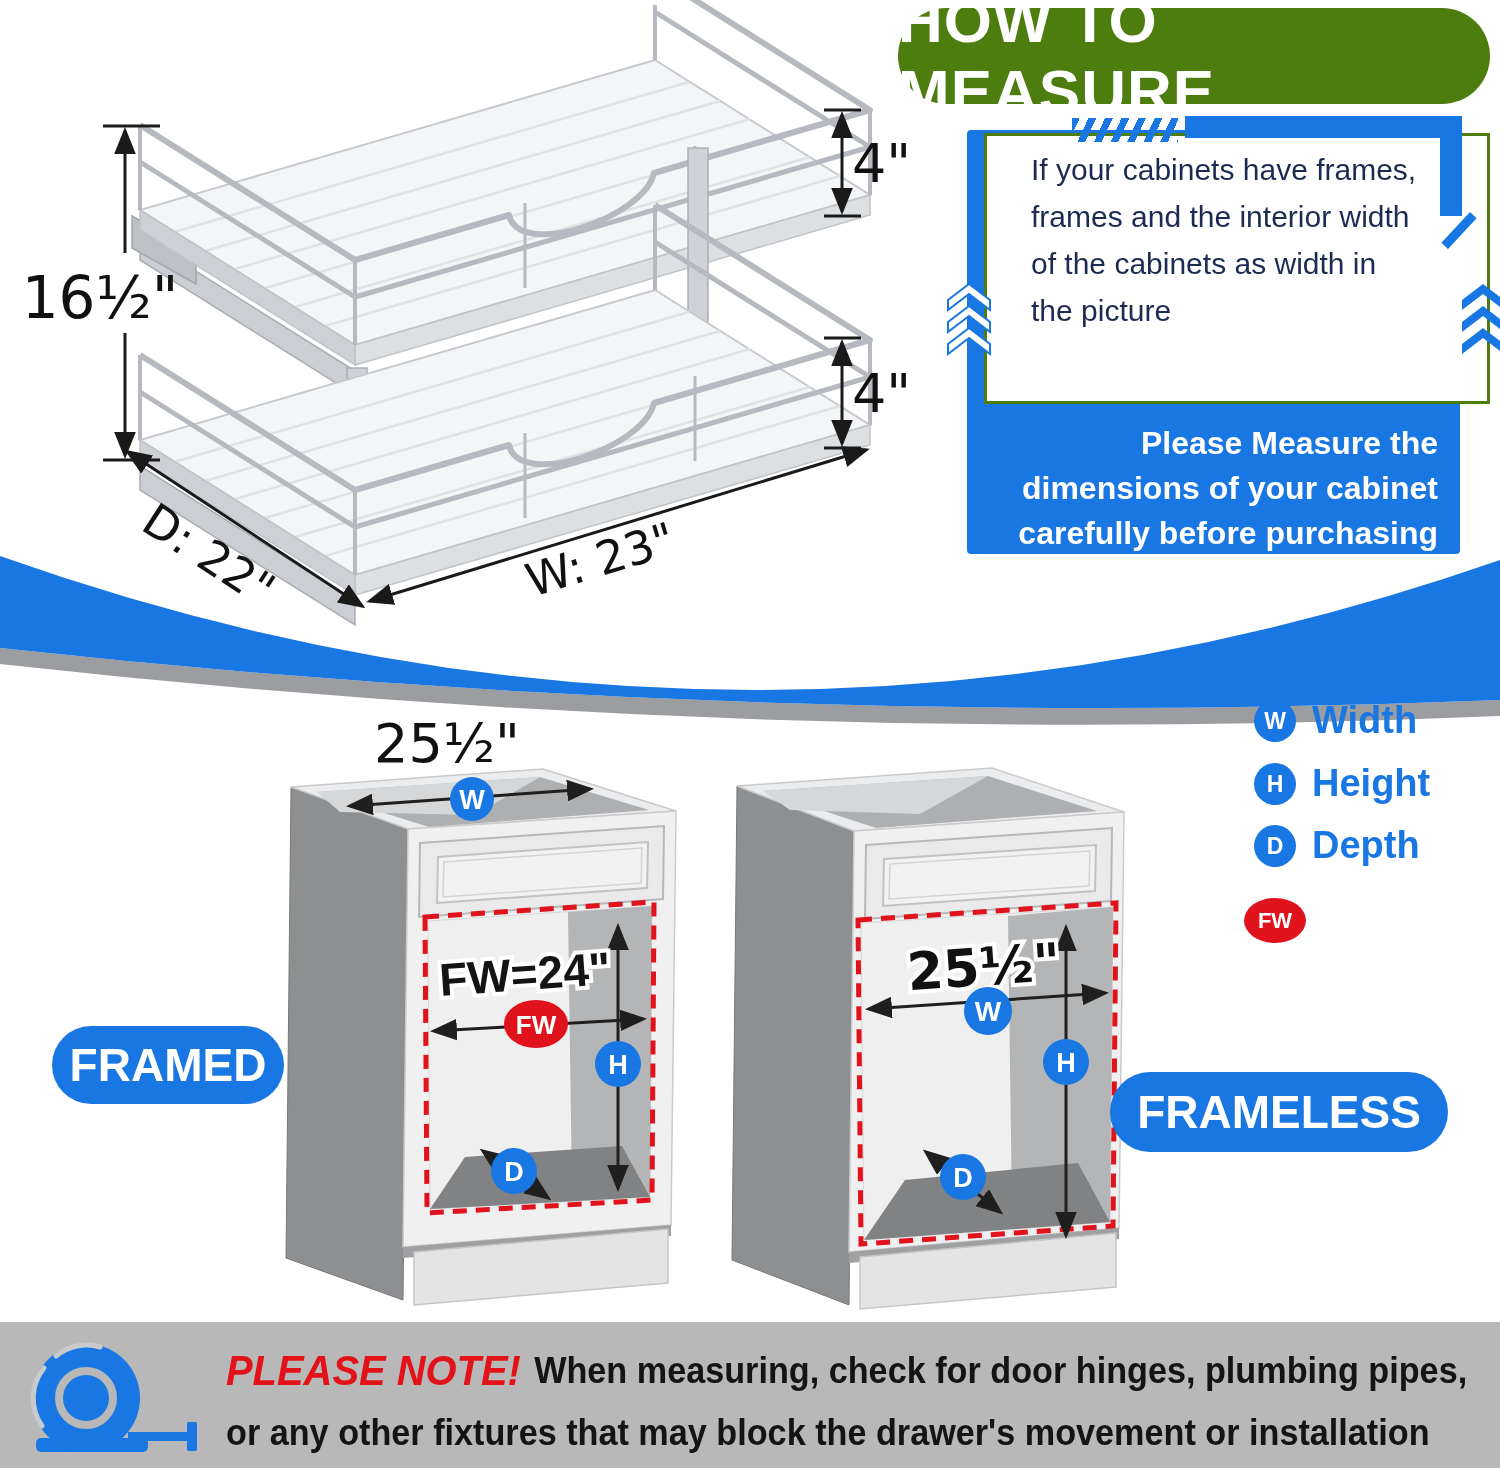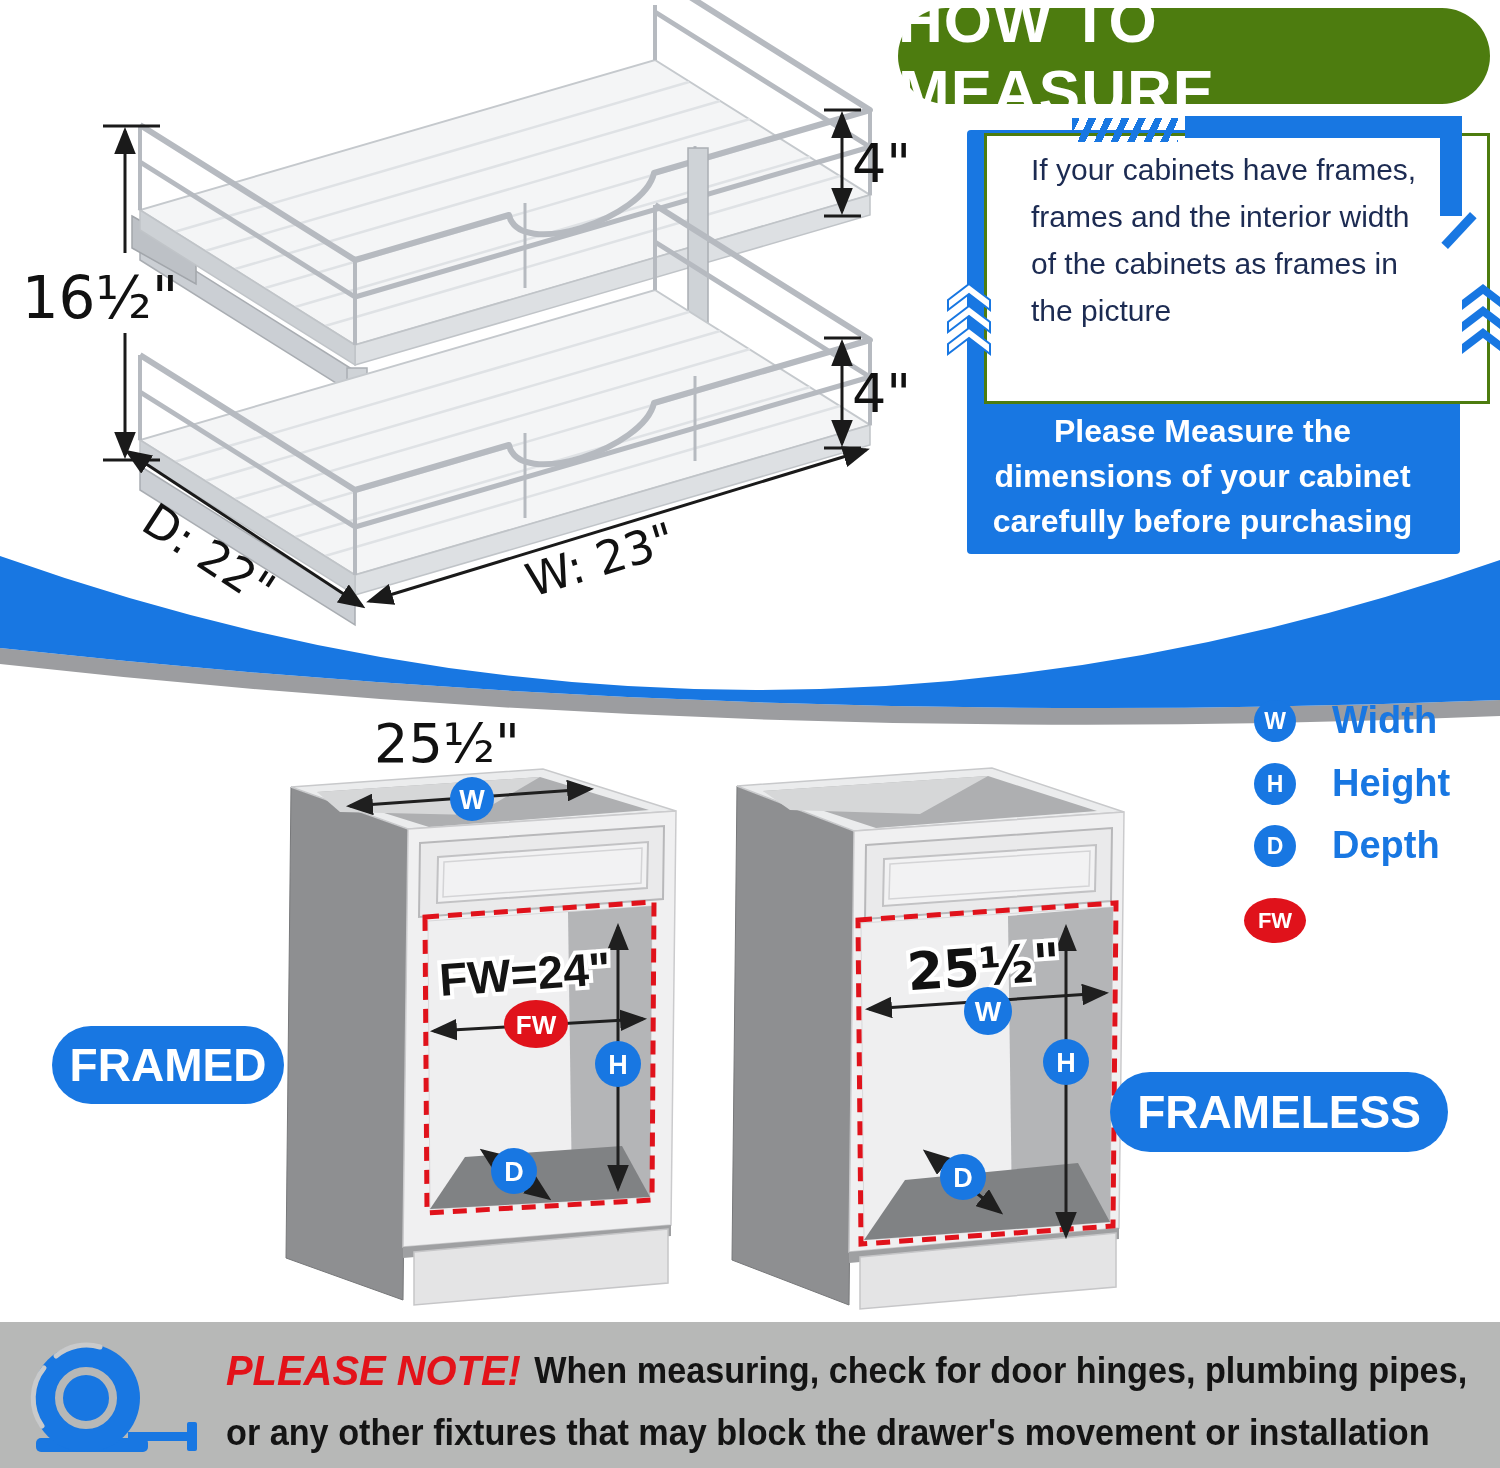--- a/index.html
+++ b/index.html
@@ -17,22 +17,22 @@
   }
 
   
   .info-blue{left:967px;top:130px;width:493px;height:424px;background:#1877E2;border-radius:4px;}
   .info-white{
     left:984px;top:133px;width:456px;height:255px;background:#fff;border:3px solid #4d7c0f;
     padding:10px 0 0 44px;box-sizing:content-box;
   }
   .info-white .line{color:#1C2B52;font-size:30px;line-height:47px;font-weight:400;}
   .info-note{
-    left:967px;top:398px;width:471px;height:156px;display:flex;flex-direction:column;
-    align-items:center;justify-content:center;
+    left:967px;top:410px;width:471px;height:156px;display:flex;flex-direction:column;
+    align-items:flex-end;justify-content:center;
   }
   .info-note .line{color:#fff;font-size:32px;font-weight:700;line-height:45px;text-align:center;}
   .bracket-top{left:1185px;top:116px;width:277px;height:22px;background:#1877E2;}
   .bracket-right{left:1440px;top:116px;width:22px;height:100px;background:#1877E2;}
   .bracket-slash{left:1438px;top:226px;width:42px;height:9px;background:#1877E2;transform:rotate(-47deg);}
   .hatch{
     left:1072px;top:118px;width:106px;height:24px;
     background:repeating-linear-gradient(115deg,#1877E2 0 7px,rgba(0,0,0,0) 7px 15px);
   }
 
@@ -43,21 +43,21 @@
   .framed-pill{left:52px;top:1026px;width:232px;height:78px;border-radius:39px;font-size:46px;}
   .frameless-pill{left:1110px;top:1024px;width:338px;height:80px;border-radius:40px;font-size:46px;margin-top:48px;}
 
   
   .legend-row{display:flex;align-items:center;}
   .legend-badge{
     width:42px;height:42px;border-radius:50%;background:#1877E2;color:#fff;
     display:flex;align-items:center;justify-content:center;font-size:23px;font-weight:700;flex:0 0 auto;
   }
   .legend-badge.fw{width:62px;height:45px;border-radius:50%;background:#E0121B;font-size:22px;}
-  .legend-label{color:#1877E2;font-size:38px;font-weight:700;margin-left:36px;line-height:1.05;}
+  .legend-label{color:#1877E2;font-size:38px;font-weight:700;margin-left:16px;line-height:1.05;}
 
   
   .footer-bar{left:0;top:1322px;width:1500px;height:146px;background:#B7B8B7;}
   .footer-line{left:226px;height:50px;display:flex;align-items:center;transform:scaleX(0.95);transform-origin:0 50%;white-space:nowrap;}
   .footer-line1{top:1346px;}
   .footer-line2{top:1408px;}
   .footer-alert{color:#E31219;font-size:42px;font-weight:700;font-style:italic;margin-right:14px;}
   .footer-text{color:#141414;font-size:36px;font-weight:700;}
 
   svg text{font-family:"Liberation Sans", sans-serif;}
@@ -161,21 +161,21 @@
   <path d="M370,601 L866,450" stroke="#1a1a1a" stroke-width="3" fill="none" marker-start="url(#ah)" marker-end="url(#ah)"></path>
   <text class="dimtxt" x="605" y="575" font-size="46" text-anchor="middle" transform="rotate(-17,605,575)">W: 23"</text>
 </svg>
 
 <div class="abs title-pill">HOW TO MEASURE</div>
 
 <div class="abs info-blue"></div>
 <div class="abs info-white">
   <div class="line">If your cabinets have frames,</div>
   <div class="line">frames and the interior width</div>
-  <div class="line">of the cabinets as frames in</div>
+  <div class="line">of the cabinets as width in</div>
   <div class="line">the picture</div>
 </div>
 <div class="abs info-note">
   <div class="line">Please Measure the</div>
   <div class="line">dimensions of your cabinet</div>
   <div class="line">carefully before purchasing</div>
 </div>
 <div class="abs bracket-top"></div>
 <div class="abs bracket-right"></div>
 <div class="abs bracket-slash"></div>

